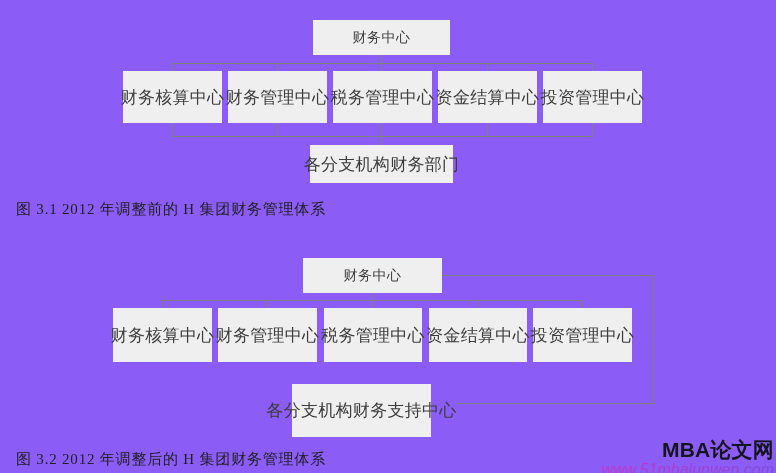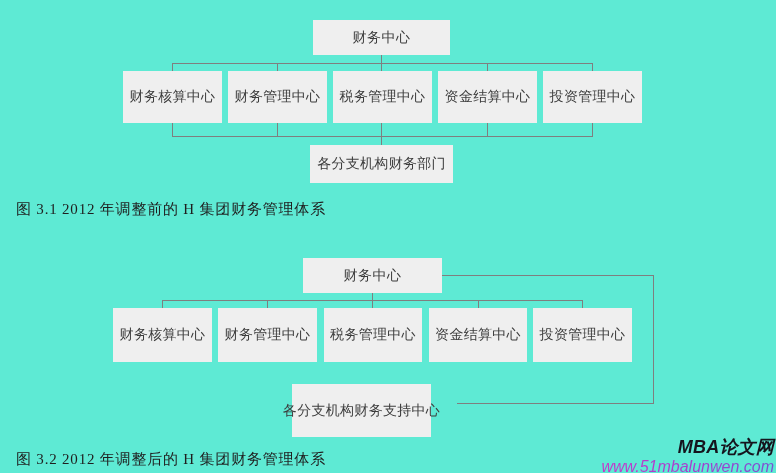--- a/index.html
+++ b/index.html
@@ -1,29 +1,29 @@
 <!DOCTYPE html>
 <html style="--box-fill: #efefef; --box-text: #3c3c3c; --line: #7f7f7f; --caption: #1f1f1f; --brand: #15151d; --url-start: #c935c9; --url-end: #7b50d2;"><head>
 <meta charset="utf-8">
 <style>
   html,body{margin:0;padding:0;background:#ffffff;}
-  #page{position:relative;width:776px;height:473px;background:#5eead4;overflow:hidden;
+  #page{position:relative;width:776px;height:473px;background:#8b5cf6;overflow:hidden;
         font-family:"Liberation Sans",sans-serif;}
   .box{position:absolute;background:var(--box-fill,#efefef);color:var(--box-text,#3c3c3c);
        display:flex;align-items:center;justify-content:center;
-       font-size:14px;letter-spacing:.3px;white-space:nowrap;}
+       font-size:17px;letter-spacing:.3px;white-space:nowrap;}
   .box.root{font-size:14px;letter-spacing:.5px;}
   .hline{position:absolute;height:1px;background:var(--line,#7f7f7f);}
   .vline{position:absolute;width:1px;background:var(--line,#7f7f7f);}
   .caption{position:absolute;left:16px;width:100%;text-align:left;
            font-family:"Liberation Serif","DejaVu Serif",serif;
            font-size:15px;letter-spacing:.8px;color:var(--caption,#1f1f1f);}
   .watermark{position:absolute;right:2px;top:438px;text-align:right;line-height:1.1;}
-  .wm-brand{font-family:"Liberation Sans",sans-serif;font-weight:bold;font-style:italic;
-            font-size:18px;color:var(--brand,#15151d);letter-spacing:.2px;}
+  .wm-brand{font-family:"Liberation Sans",sans-serif;font-weight:bold;
+            font-size:21px;color:var(--brand,#15151d);letter-spacing:.2px;}
   .wm-url{font-family:"Liberation Sans",sans-serif;font-style:italic;font-size:16px;
           background:linear-gradient(90deg,#c935c9 0%,#a040d0 60%,#7b50d2 100%);
           -webkit-background-clip:text;background-clip:text;color:transparent;text-align:right;}
 </style>
 </head>
 <body>
 
 <div id="page">
 
   <div>

